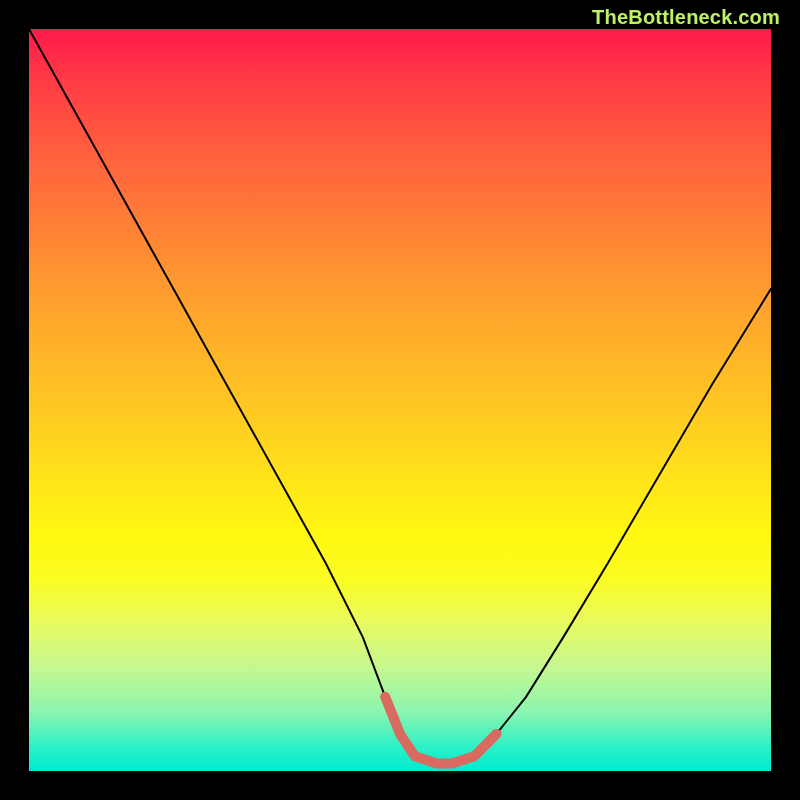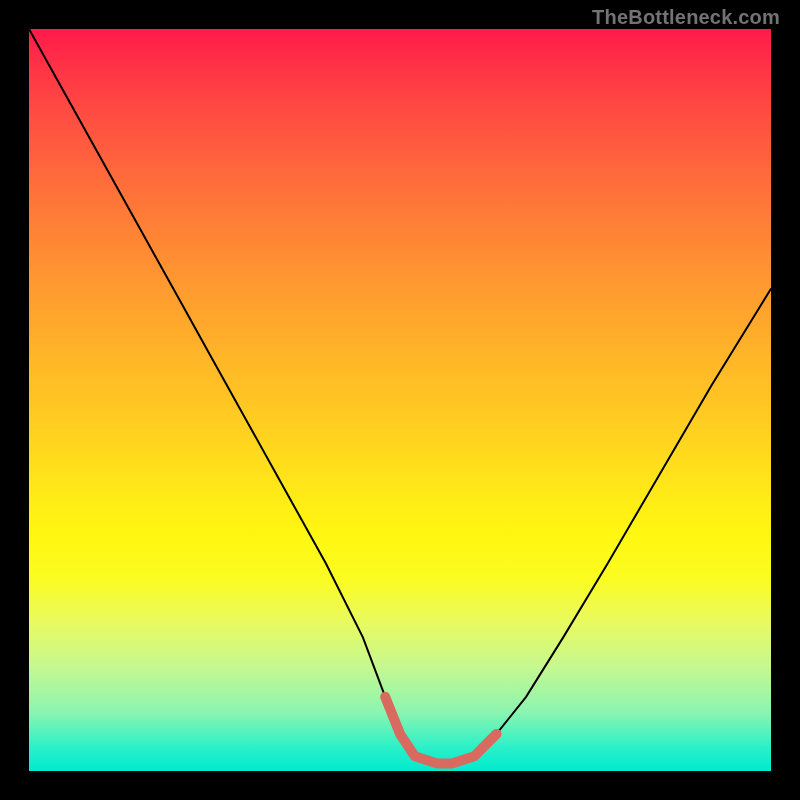--- a/index.html
+++ b/index.html
@@ -34,21 +34,21 @@
       #00ead0 100%
     );
   }
   .watermark {
     position: absolute;
     top: 6px;
     right: 20px;
     font-family: Arial, Helvetica, sans-serif;
     font-size: 20px;
     font-weight: 600;
-    color: #737373;
+    color: #bef264;
     letter-spacing: 0.2px;
   }
   svg.overlay {
     position: absolute;
     left: 29px;
     top: 29px;
     width: 742px;
     height: 742px;
     overflow: visible;
   }

